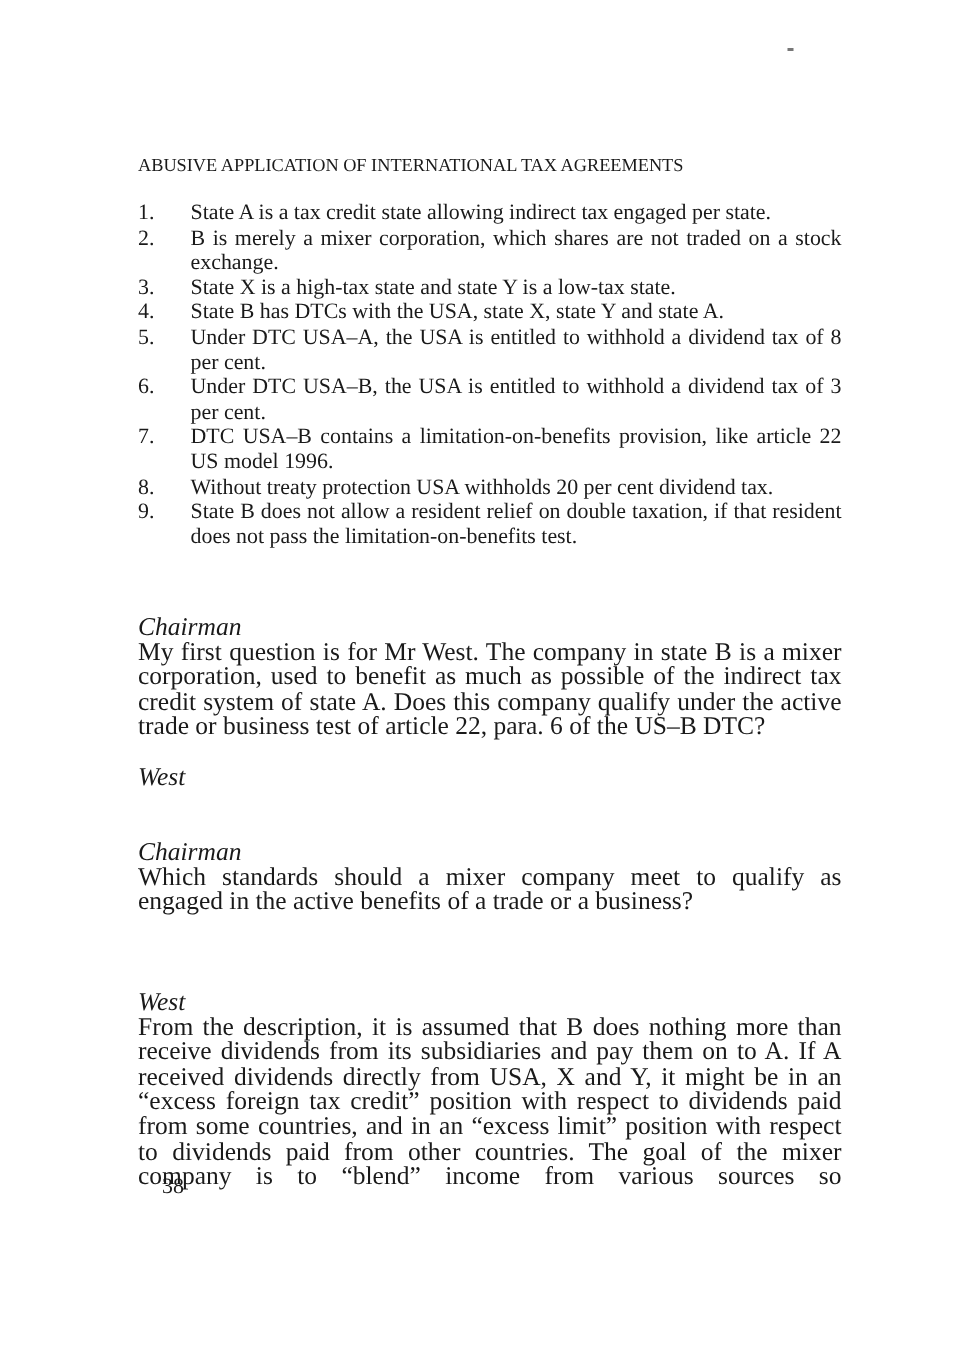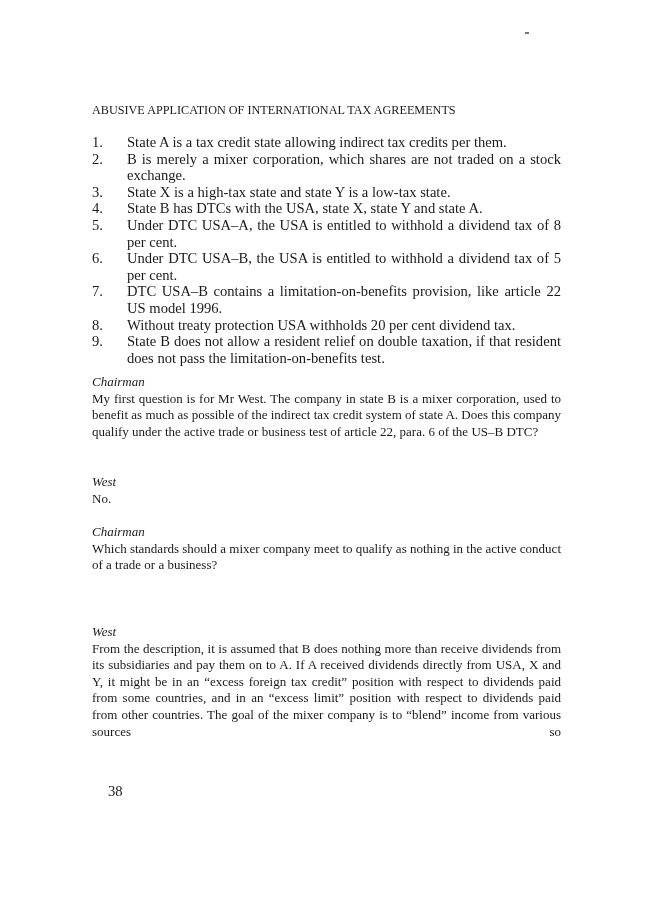--- a/index.html
+++ b/index.html
@@ -10,59 +10,59 @@
     .running-head { position: absolute; left: 92px; top: 103px; font-size: 12.2px; letter-spacing: 0px; white-space: nowrap; }
     .text-block { position: absolute; left: 92px; width: 469px; font-size: 14.6px; line-height: 16.6px; }
     .list { top: 134px; }
     .list-item { display: flex; }
     .list-num { width: 35px; flex: 0 0 35px; }
     .list-text { flex: 1; text-align: justify; }
     .speaker { font-style: italic; }
     .para { text-align: justify; margin: 0; }
     .para.indent { text-indent: 17px; }
     .para.last-justify { text-align-last: justify; }
-    .section { position: absolute; left: 92px; width: 469px; font-size: 13px; line-height: 16.6px; }
+    .section { position: absolute; left: 92px; width: 469px; font-size: 17px; line-height: 16.6px; margin-top: 36px; }
     .s1 { top: 374px; }
     .s2 { top: 474px; }
     .s3 { top: 524px; }
     .s4 { top: 624px; }
     .folio { position: absolute; left: 108px; top: 783px; font-size: 14.6px; }
   </style>
 </head>
 <body>
 
 <div class="page">
   <div class="artifact"></div>
 
   <div class="running-head">ABUSIVE APPLICATION OF INTERNATIONAL TAX AGREEMENTS</div>
 
   <div class="text-block list">
     <div class="list-item">
         <span class="list-num">1.</span>
-        <span class="list-text">State A is a tax credit state allowing indirect tax credits per them.</span>
+        <span class="list-text">State A is a tax credit state allowing indirect tax engaged per state.</span>
       </div>
     <div class="list-item">
         <span class="list-num">2.</span>
         <span class="list-text">B is merely a mixer corporation, which shares are not traded on a stock exchange.</span>
       </div>
     <div class="list-item">
         <span class="list-num">3.</span>
         <span class="list-text">State X is a high-tax state and state Y is a low-tax state.</span>
       </div>
     <div class="list-item">
         <span class="list-num">4.</span>
         <span class="list-text">State B has DTCs with the USA, state X, state Y and state A.</span>
       </div>
     <div class="list-item">
         <span class="list-num">5.</span>
         <span class="list-text">Under DTC USA–A, the USA is entitled to withhold a dividend tax of 8 per cent.</span>
       </div>
     <div class="list-item">
         <span class="list-num">6.</span>
-        <span class="list-text">Under DTC USA–B, the USA is entitled to withhold a dividend tax of 5 per cent.</span>
+        <span class="list-text">Under DTC USA–B, the USA is entitled to withhold a dividend tax of 3 per cent.</span>
       </div>
     <div class="list-item">
         <span class="list-num">7.</span>
         <span class="list-text">DTC USA–B contains a limitation-on-benefits provision, like article 22 US model 1996.</span>
       </div>
     <div class="list-item">
         <span class="list-num">8.</span>
         <span class="list-text">Without treaty protection USA withholds 20 per cent dividend tax.</span>
       </div>
     <div class="list-item">
@@ -71,26 +71,25 @@
       </div>
   </div>
 
   <div class="section s1">
     <div class="speaker">Chairman</div>
     <p class="para">My first question is for Mr West. The company in state B is a mixer corporation, used to benefit as much as possible of the indirect tax credit system of state A. Does this company qualify under the active trade or business test of article  22, para. 6 of the US–B DTC?</p>
   </div>
 
   <div class="section s2">
     <div class="speaker">West</div>
-    <p class="para">No.</p>
   </div>
 
   <div class="section s3">
     <div class="speaker">Chairman</div>
-    <p class="para">Which standards should a mixer company meet to qualify as nothing in the active conduct of a trade or a business?</p>
+    <p class="para">Which standards should a mixer company meet to qualify as engaged in the active benefits of a trade or a business?</p>
   </div>
 
   <div class="section s4">
     <div class="speaker">West</div>
     <p class="para last-justify">From the description, it is assumed that B does nothing more than receive dividends from its subsidiaries and pay them on to A. If A received dividends directly from USA, X and Y, it might be in an “excess foreign tax credit” position with respect to dividends paid from some countries, and in an “excess limit” position with respect to dividends paid from other countries. The goal of the mixer company is to “blend” income from various sources so</p>
   </div>
 
   <div class="folio">38</div>
 </div>
 

